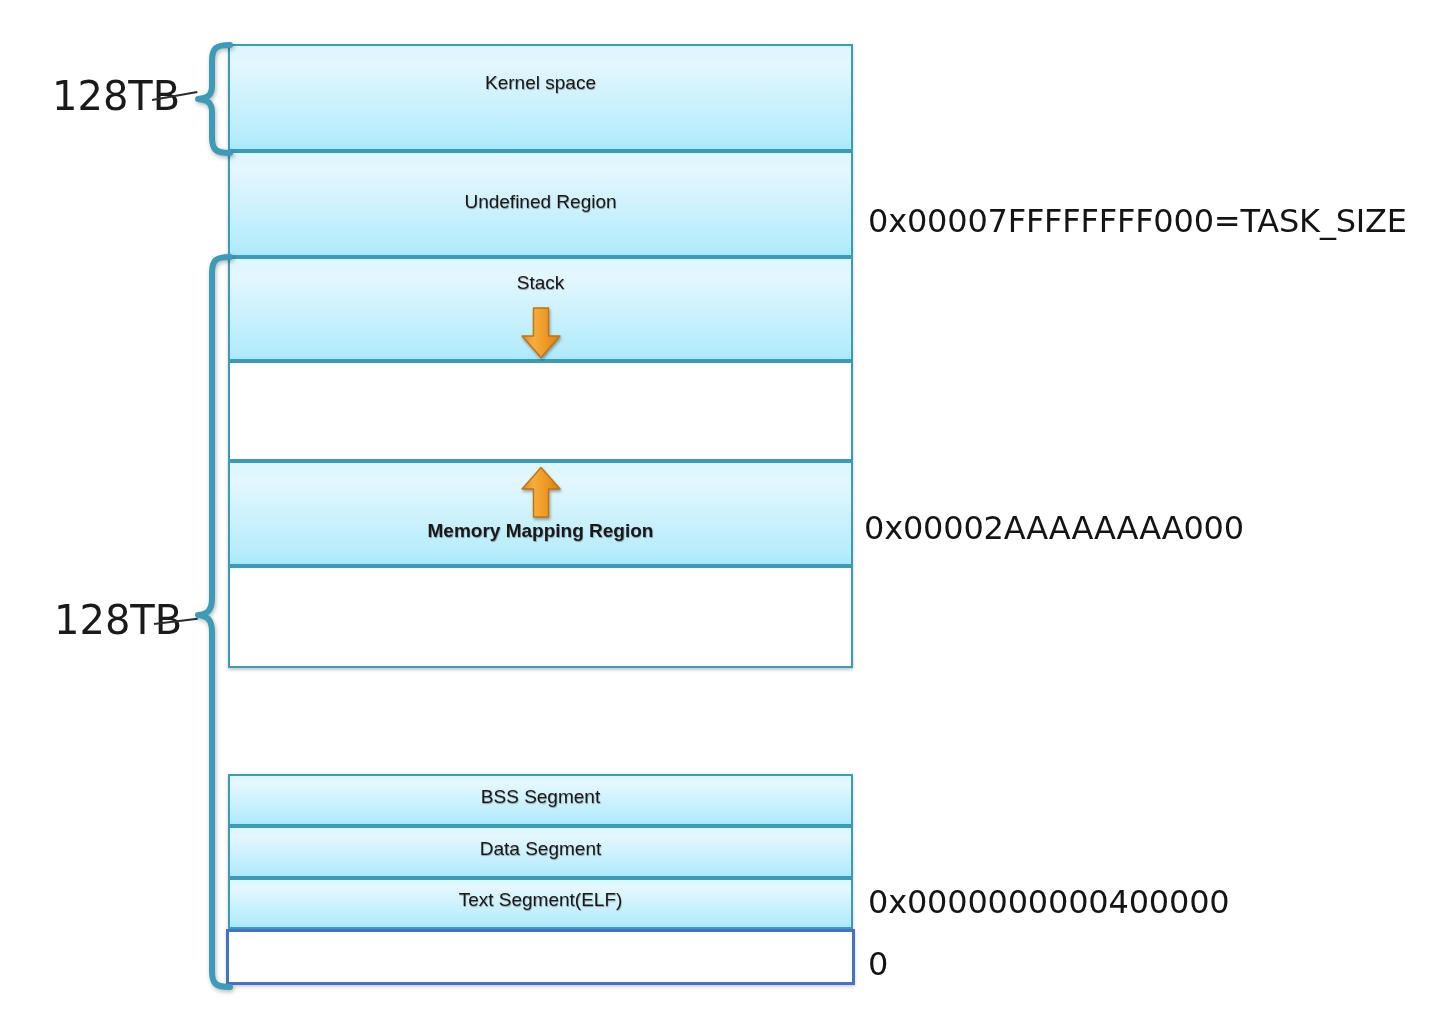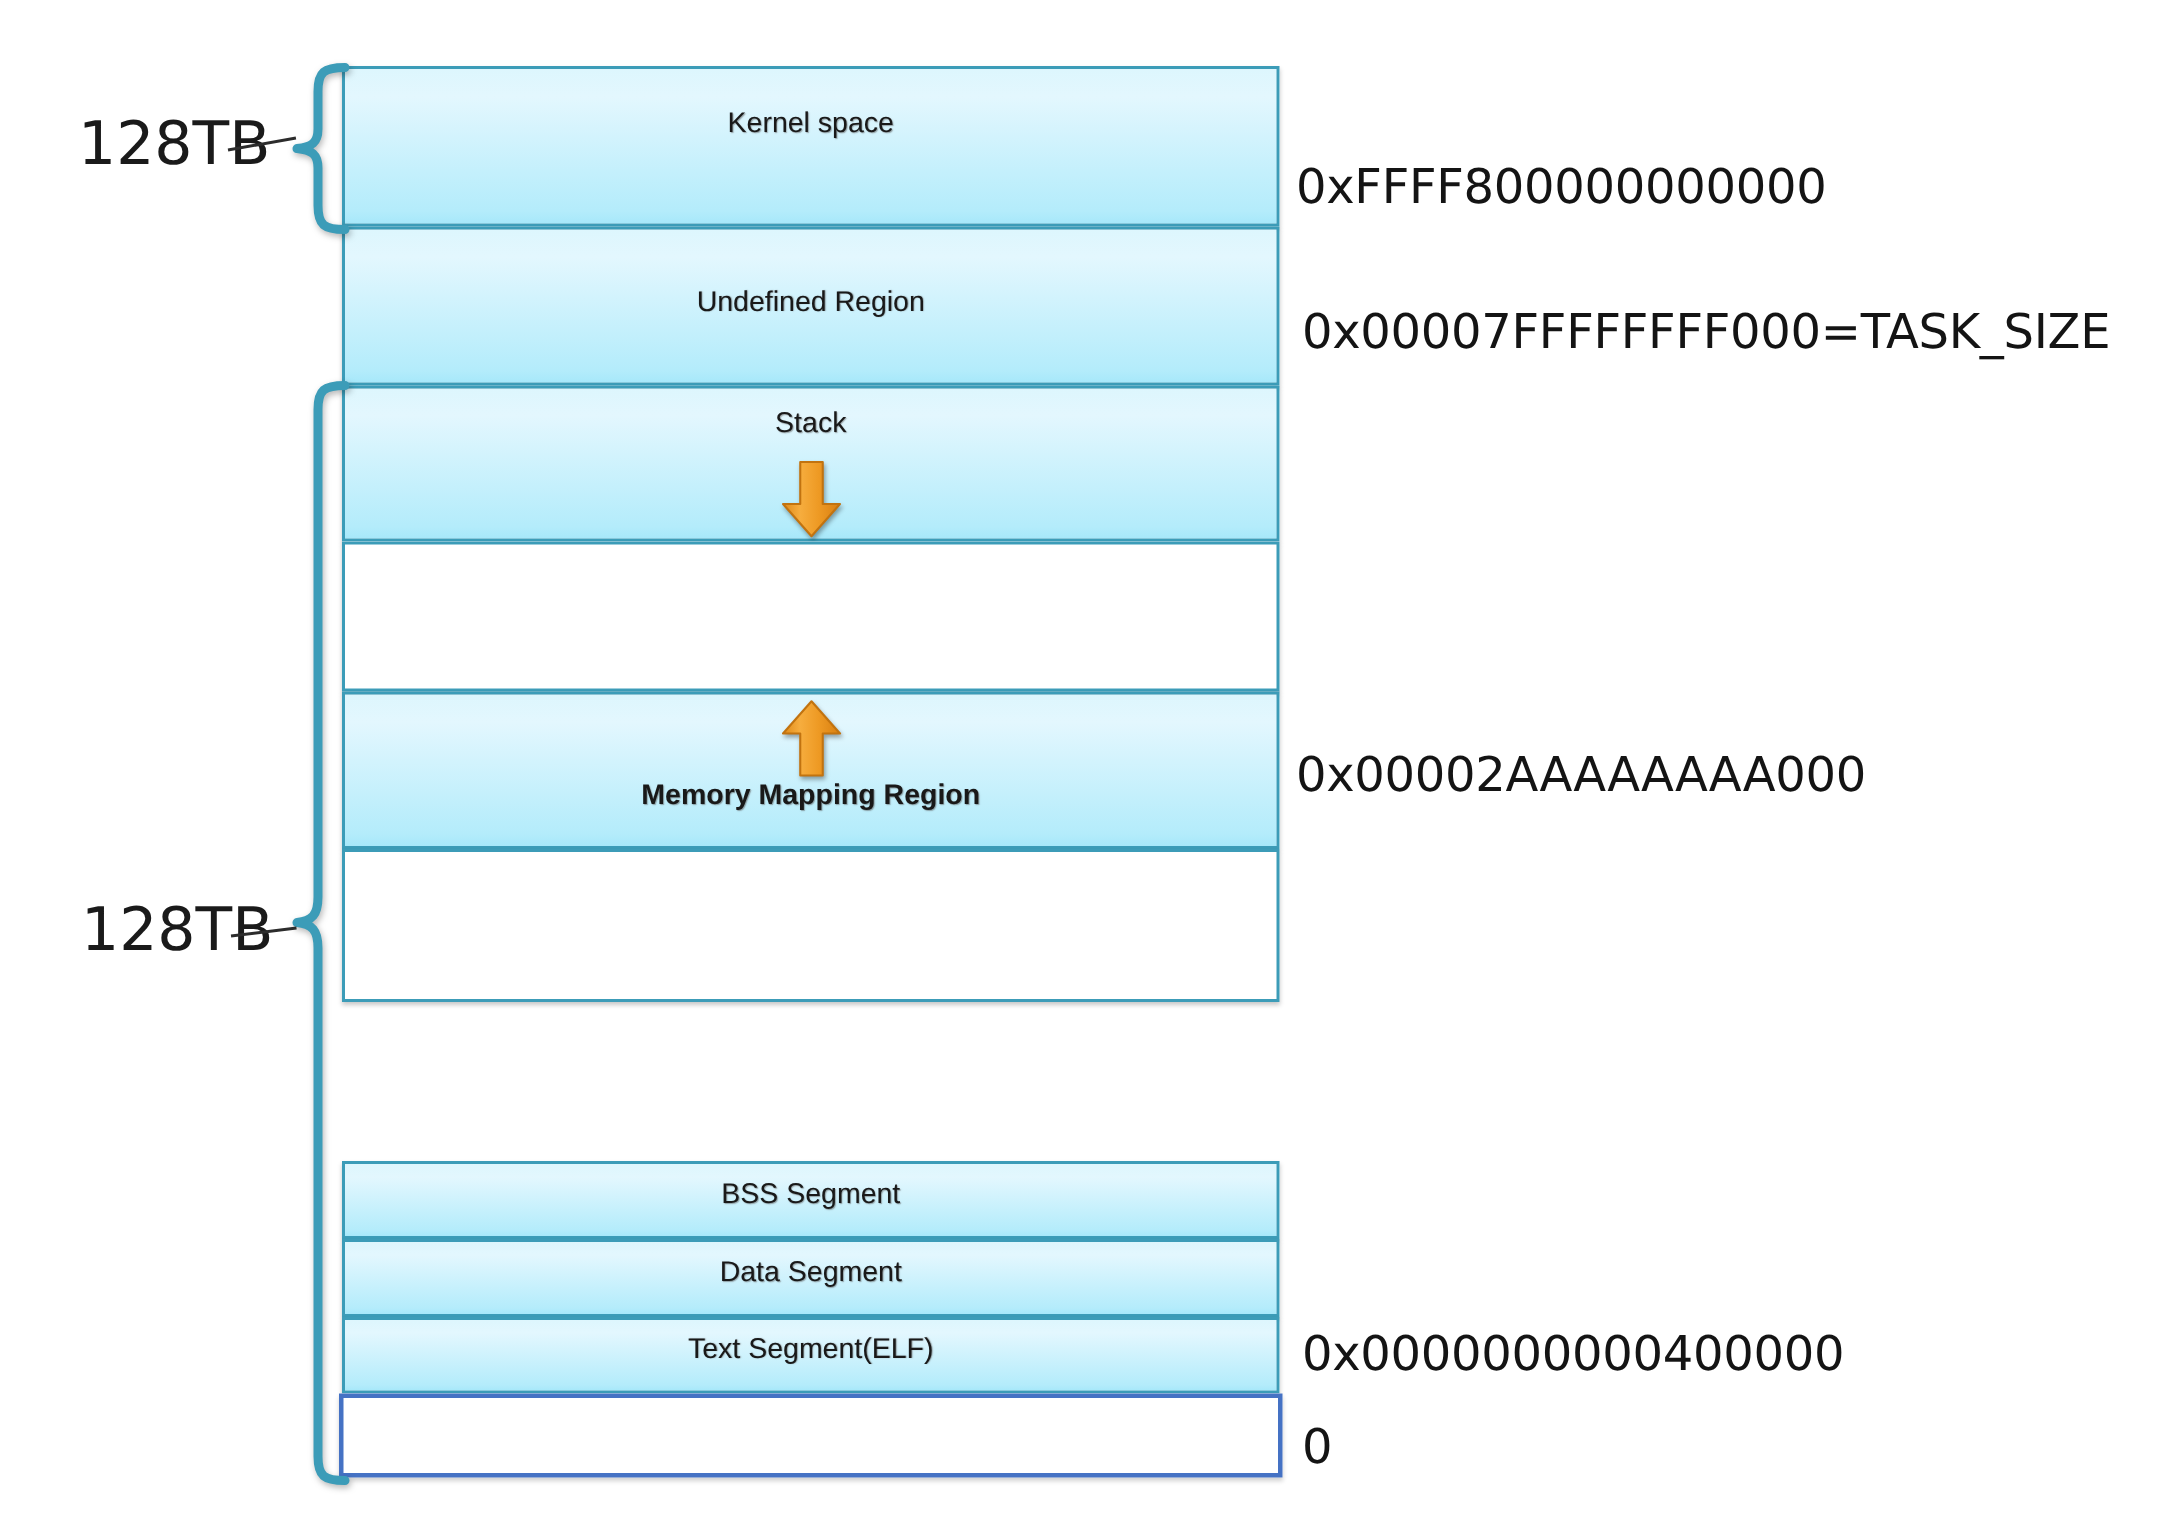--- a/index.html
+++ b/index.html
@@ -189,23 +189,22 @@
                C 34 730, 38 733, 52 733" fill="none" stroke="#3c9cb8" stroke-width="6" stroke-linecap="round" stroke-linejoin="round"></path>
     </svg>
   </div>
 
   <div class="size-label" style="left:52px; top:76px;">128TB</div>
   <div class="tick" style="left:152px; top:99px; width:46px; transform:rotate(-10deg); transform-origin:left center;"></div>
 
   <div class="size-label" style="left:54px; top:600px;">128TB</div>
   <div class="tick" style="left:154px; top:623px; width:44px; transform:rotate(-7deg); transform-origin:left center;"></div>
 
-  <div class="addr" style="left:864px; top:108px;">0xFFFF800000000000</div>
 
   <div class="addr" style="left:868px; top:205px;">0x00007FFFFFFFF000=TASK_SIZE</div>
 
-  <div class="addr" style="left:864px; top:500px;">0x00002AAAAAAAA000</div>
+  <div class="addr" style="left:864px; top:512px;">0x00002AAAAAAAA000</div>
 
   <div class="addr" style="left:868px; top:886px;">0x0000000000400000</div>
 
   <div class="addr" style="left:868px; top:948px;">0</div>
 
 </div>
 
 </body></html>

